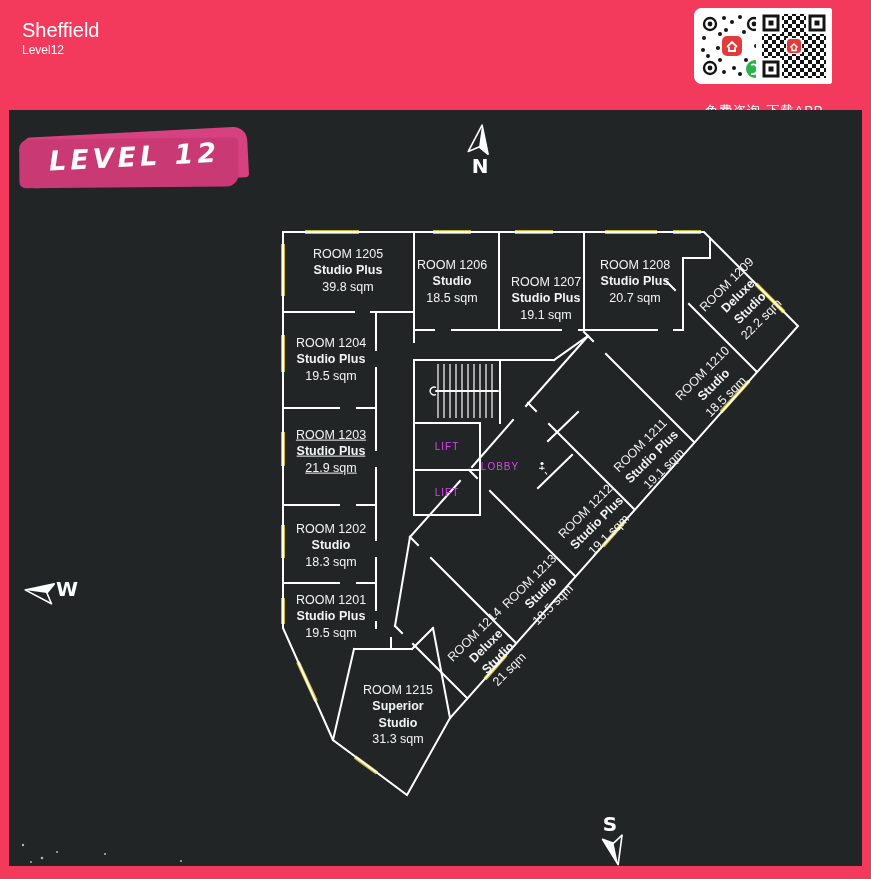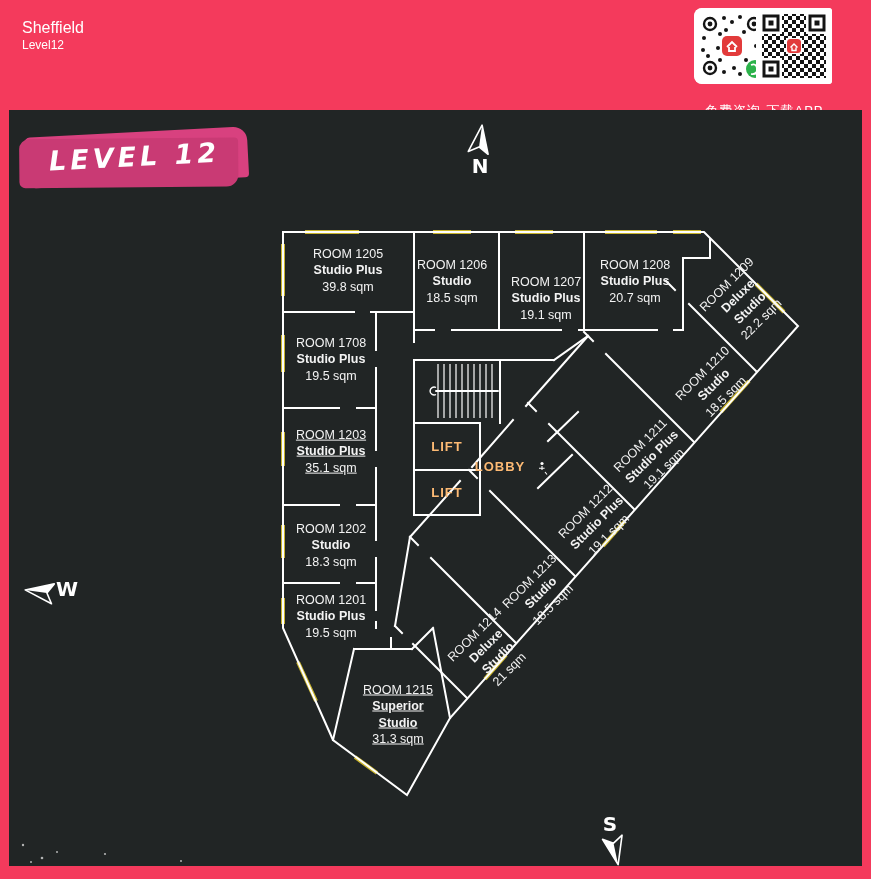--- a/index.html
+++ b/index.html
@@ -6,21 +6,21 @@
   html,body { width:871px; height:879px; }
   body {
     position:relative;
     background:#F43A5C;
     font-family:"Liberation Sans","DejaVu Sans",sans-serif;
     overflow:hidden;
   }
   
   .header { position:absolute; left:0; top:0; width:871px; height:110px; background:#F43A5C; }
   .header-text { position:absolute; left:22px; top:18px; color:#fff; }
-  .header-text .city  { font-size:16px; font-weight:400; line-height:1.25; }
+  .header-text .city  { font-size:20px; font-weight:400; line-height:1.25; }
   .header-text .prop  { font-size:24px; font-weight:700; line-height:1.25; }
   .header-text .level { font-size:12px; font-weight:400; line-height:1.25; }
   .qr-block { position:absolute; top:8px; width:78px; text-align:center; }
   .qr-block.qr1 { left:694px; }
   .qr-block.qr2 { left:756px;text-align:center; }
   .qr-box { width:76px; height:76px; background:#fff; border-radius:8px; display:block; }
   .qr-box.sq { border-radius:3px; }
   .qr-label { margin-top:18px; color:#fff; font-size:13px; letter-spacing:1px; }
   
   .panel { position:absolute; left:9px; top:110px; width:853px; height:756px; background:#212525; }
@@ -41,22 +41,22 @@
   
   .room-label {
     position:absolute; transform:translate(-50%,-50%); text-align:center;
     color:#F3F3F3; font-size:12.5px; line-height:1.3; white-space:nowrap;
   }
   .room-label.rot { transform:translate(-50%,-50%) rotate(-45deg); }
   .room-label .t { font-weight:700; }
   .room-label.narrow  { white-space:normal; width:78px; }
   .room-label.narrow2 { white-space:normal; width:92px; }
   .core-label {
-    position:absolute; transform:translate(-50%,-50%); color:#fdba74;
-    font-size:13px; letter-spacing:1px; font-weight:700;
+    position:absolute; transform:translate(-50%,-50%); color:#d946ef;
+    font-size:10px; letter-spacing:1px; font-weight:400;
   }
   .compass-letter {
     position:absolute; transform:translate(-50%,-50%);
     color:#fff; font-size:20px; font-weight:700;
     font-family:"DejaVu Sans","Liberation Sans",sans-serif;
   }
 </style>
 </head>
 <body>
 
@@ -258,40 +258,40 @@
     <div>ROOM 1207</div>
       <div class="t">Studio Plus</div>
       <div>19.1 sqm</div>
   </div>
   <div class="room-label" style="left:626px; top:171px;">
     <div>ROOM 1208</div>
       <div class="t">Studio Plus</div>
       <div>20.7 sqm</div>
   </div>
   <div class="room-label" style="left:322px; top:249px;">
-    <div>ROOM 1708</div>
+    <div>ROOM 1204</div>
       <div class="t">Studio Plus</div>
       <div>19.5 sqm</div>
   </div>
   <div class="room-label" style="left:322px; top:341px;text-decoration:underline;">
     <div>ROOM 1203</div>
       <div class="t">Studio Plus</div>
-      <div>35.1 sqm</div>
+      <div>21.9 sqm</div>
   </div>
   <div class="room-label" style="left:322px; top:435px;">
     <div>ROOM 1202</div>
       <div class="t">Studio</div>
       <div>18.3 sqm</div>
   </div>
   <div class="room-label" style="left:322px; top:506px;">
     <div>ROOM 1201</div>
       <div class="t">Studio Plus</div>
       <div>19.5 sqm</div>
   </div>
-  <div class="room-label narrow2" style="left:389px; top:604px;text-decoration:underline;">
+  <div class="room-label narrow2" style="left:389px; top:604px;">
     <div>ROOM 1215</div>
       <div class="t">Superior Studio</div>
       <div>31.3 sqm</div>
   </div>
 
   <div class="room-label rot narrow" style="left:735px; top:192px;">
     <div>ROOM 1209</div>
       <div class="t">Deluxe Studio</div>
       <div>22.2 sqm</div>
   </div>

